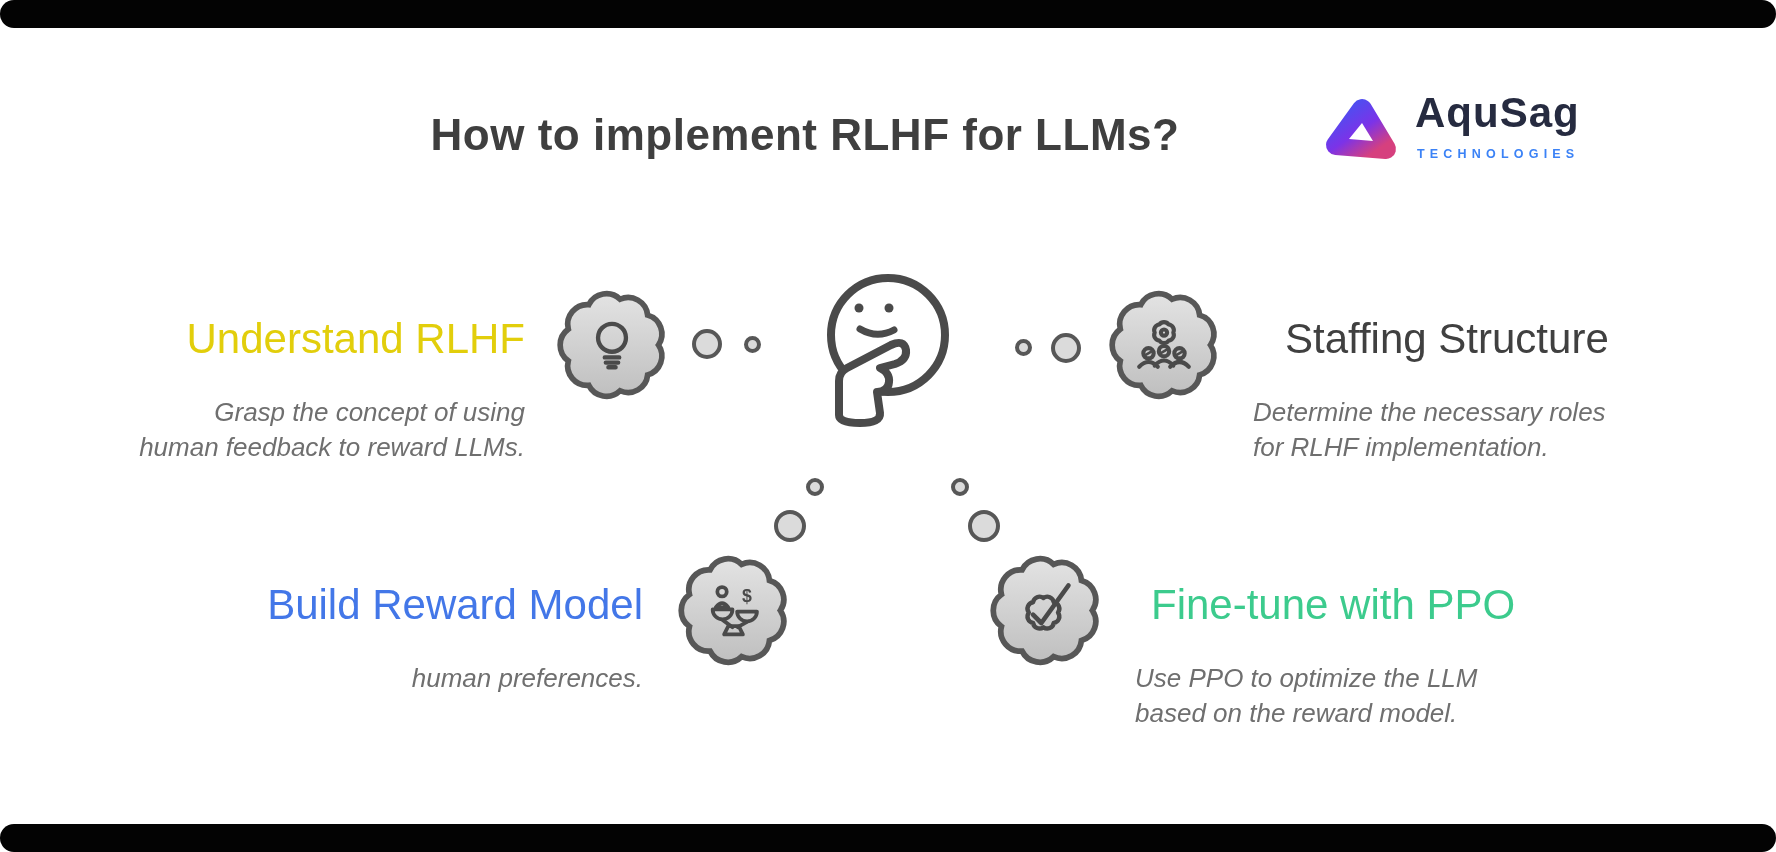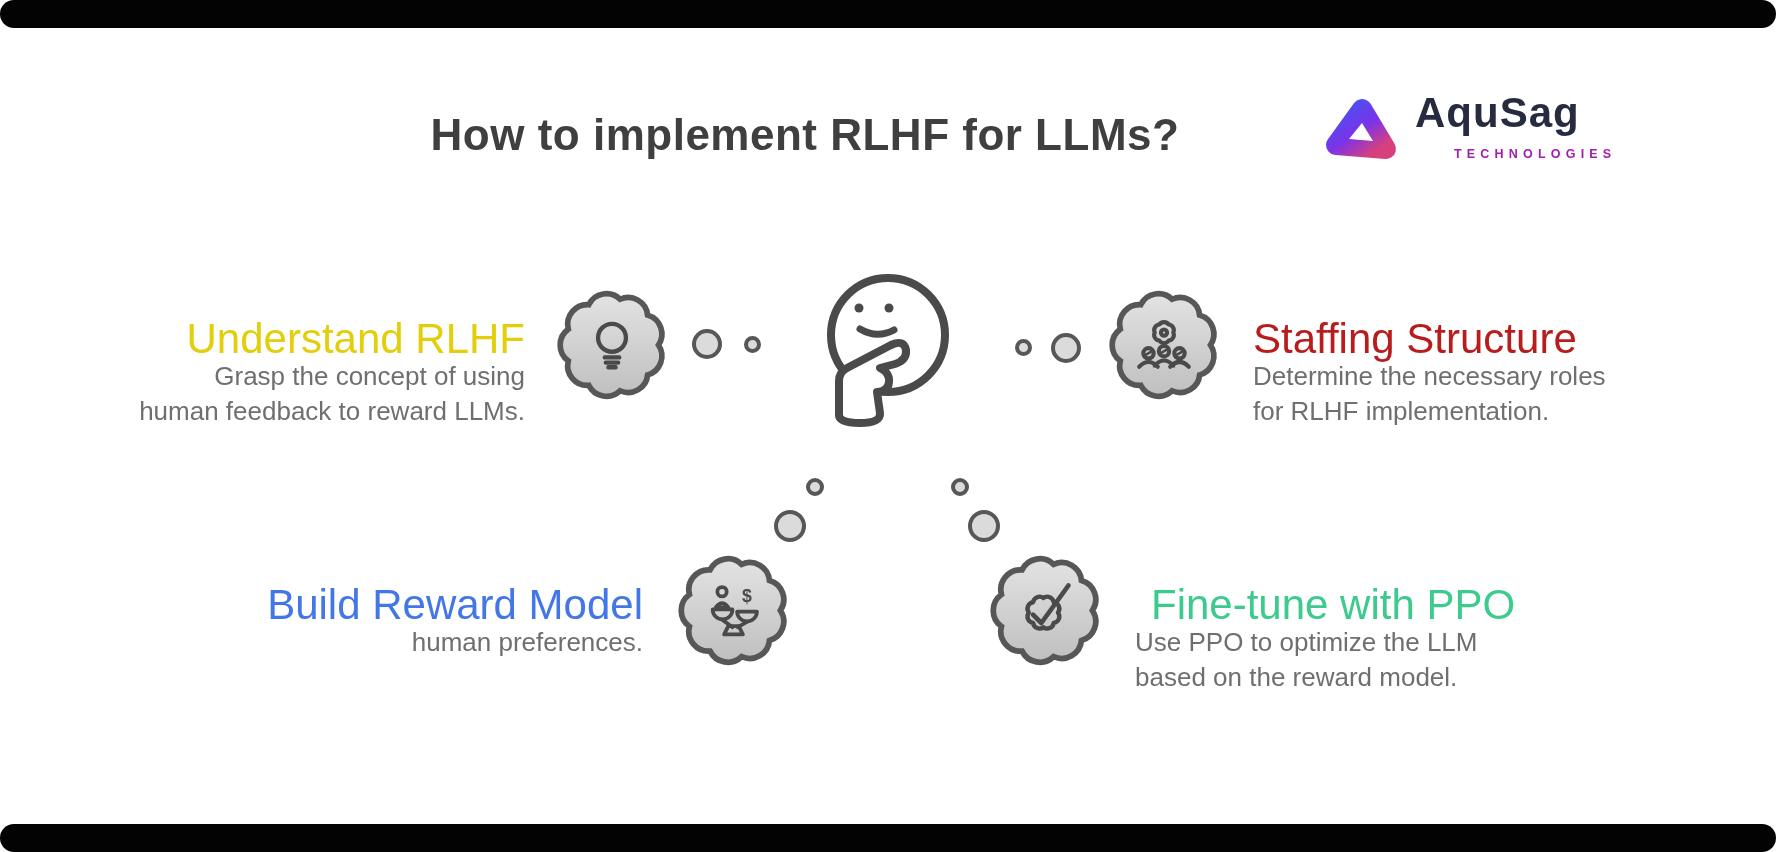--- a/index.html
+++ b/index.html
@@ -10,21 +10,21 @@
   .title{position:absolute;top:110px;left:0;width:1594px;text-align:center;
          font-size:44px;font-weight:bold;letter-spacing:.5px;}
   
   .logo{position:absolute;left:1320px;top:85px;width:310px;height:90px;}
   .logo-mark{position:absolute;left:0;top:2px;}
   .logo-brand{position:absolute;left:95px;top:4px;font-size:42px;font-weight:bold;letter-spacing:1px;}
   .logo-sub{position:absolute;left:97px;top:62px;font-size:12.5px;font-weight:bold;letter-spacing:5.2px;}
   
   .step{position:absolute;}
   .step .t{font-size:42px;font-weight:normal;line-height:40px;}
-  .step .d{font-size:26px;line-height:35px;color:#6F6F6F;}
+  .step .d{margin-top:36px;font-size:26px;line-height:35px;color:#6F6F6F;font-style:italic;}
   .step.right{text-align:right;}
   .step.left{text-align:left;}
   #step1{left:60px;top:319px;width:465px;}
   #step2{left:1253px;top:319px;width:440px;}
   #step3{left:180px;top:585px;width:463px;}
   #step4{left:1135px;top:585px;width:440px;}
   
   .cloud{position:absolute;}
   svg{overflow:visible;display:block;}
   .dot{position:absolute;border-radius:50%;background:#DBDBDB;border:4px solid #575757;box-sizing:border-box;}
@@ -46,21 +46,21 @@
         <linearGradient id="lgrad" x1="0" y1="0" x2="0.85" y2="1">
           <stop offset="0" stop-color="#4553F2"></stop>
           <stop offset="0.55" stop-color="#7B33E8"></stop>
           <stop offset="1" stop-color="#D6407E"></stop>
         </linearGradient>
       </defs>
       <path d="M42,22 L66,62 L16,58 Z" fill="url(#lgrad)" stroke="url(#lgrad)" stroke-width="20" stroke-linejoin="round"></path>
       <path d="M42,36 L53,54 L29,52 Z" fill="#ffffff"></path>
     </svg>
     <div class="logo-brand" style="color: rgb(38, 43, 64);">AquSag</div>
-    <div class="logo-sub" style="color: #a21caf; margin-left: 37px;">TECHNOLOGIES</div>
+    <div class="logo-sub" style="color: #3b82f6;">TECHNOLOGIES</div>
   </div>
 
   <svg width="0" height="0" style="position:absolute" aria-hidden="true">
     <defs>
       <linearGradient id="cloudGrad" x1="0" y1="0" x2="0" y2="1">
         <stop offset="0" stop-color="#E3E3E3"></stop>
         <stop offset="1" stop-color="#BFBFBF"></stop>
       </linearGradient>
       <path id="cloudPath" d="M105,60 A19,19 0 0 1 94.5,88.9 A19,19 0 0 1 67.8,104.3
         A19,19 0 0 1 37.5,99 A19,19 0 0 1 17.7,75.4 A19,19 0 0 1 17.7,44.6
@@ -111,21 +111,21 @@
         <circle cx="32" cy="17" r="3"></circle>
         <circle cx="17" cy="37" r="5"></circle>
         <circle cx="32" cy="35" r="5"></circle>
         <circle cx="47" cy="37" r="5"></circle>
         <path d="M13.5,39 L20.5,35 M28.5,37 L35.5,33 M43.5,39 L50.5,35" stroke-width="2.5"></path>
         <path d="M8,50 Q17,41 26,50 M23,49 Q32,39 41,49 M38,50 Q47,41 56,50"></path>
       </g>
     </svg>
   </div>
   <div id="step2" class="step left">
-    <div class="t" style="color: #b91c1c;">Staffing Structure</div>
+    <div class="t" style="color: #404040; margin-left: 32px;">Staffing Structure</div>
     <div class="d">
       <div>Determine the necessary roles</div>
       <div>for RLHF implementation.</div>
     </div>
   </div>
 
   <div id="step3" class="step right">
     <div class="t" style="color: rgb(67, 119, 232);">Build Reward Model</div>
     <div class="d">
       <div>human preferences.</div>

